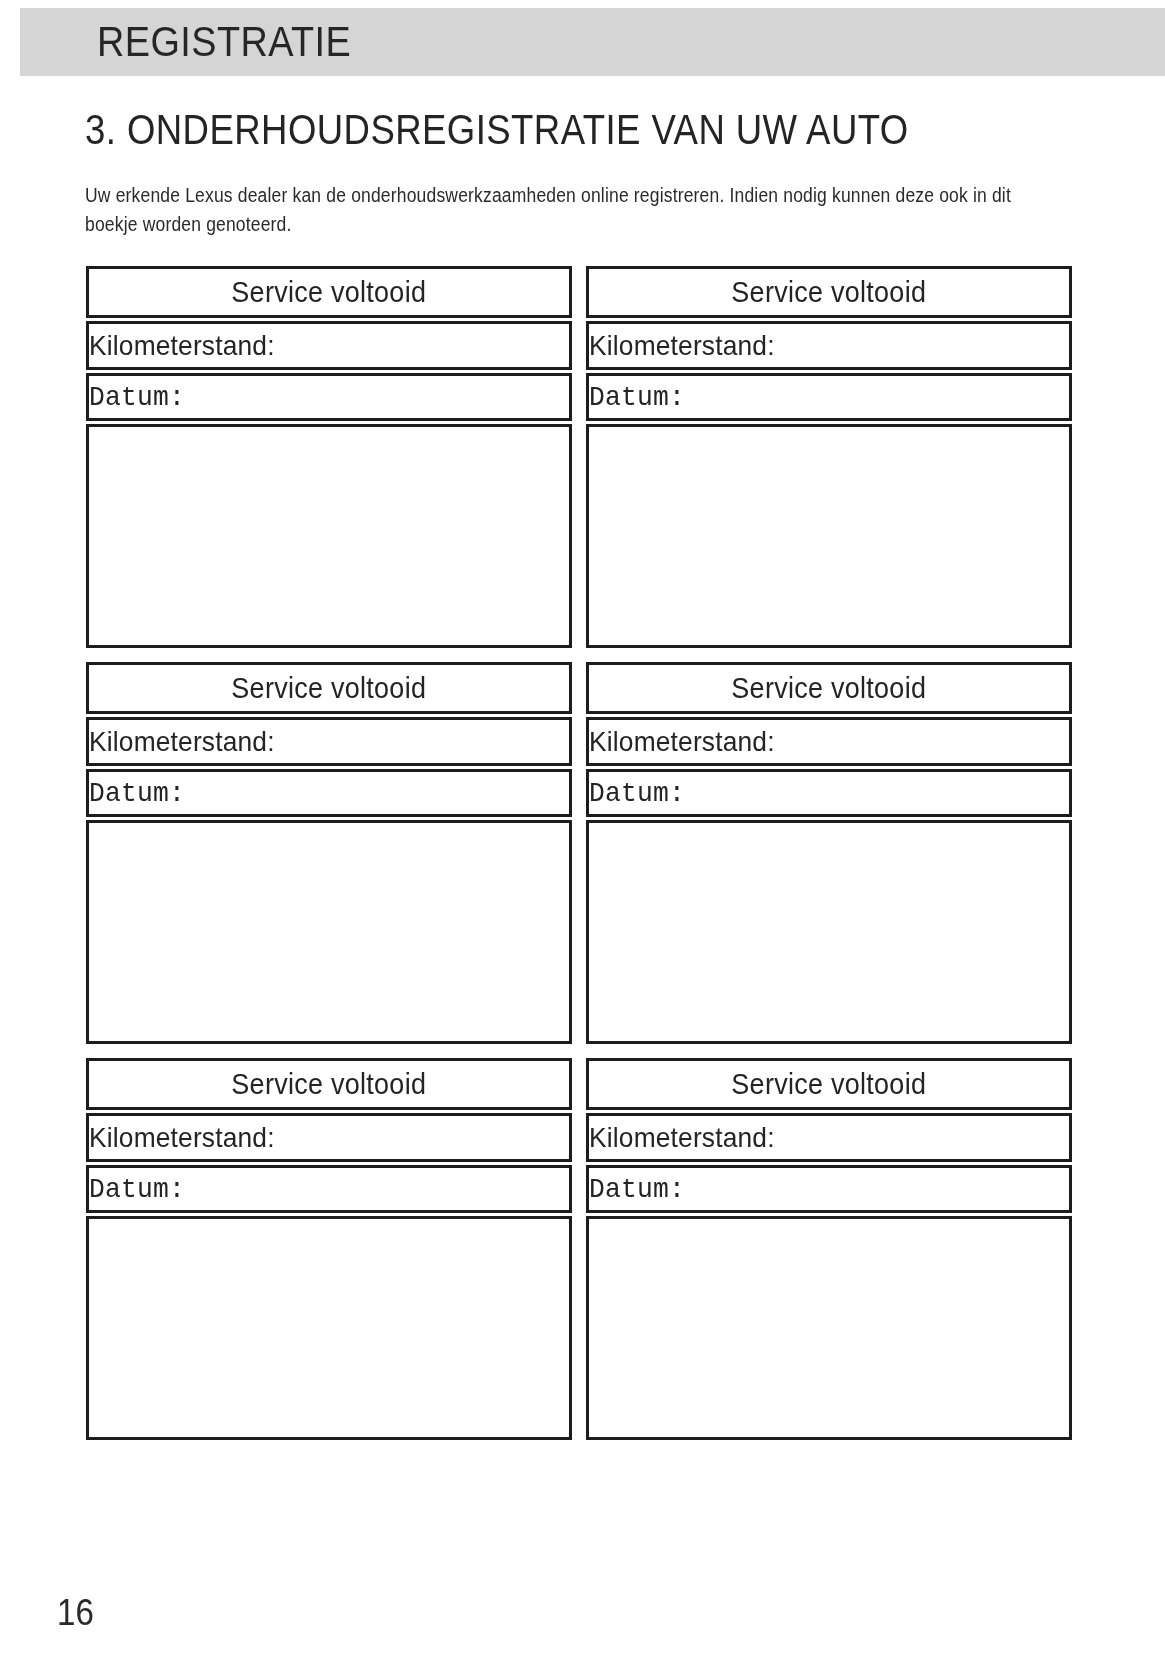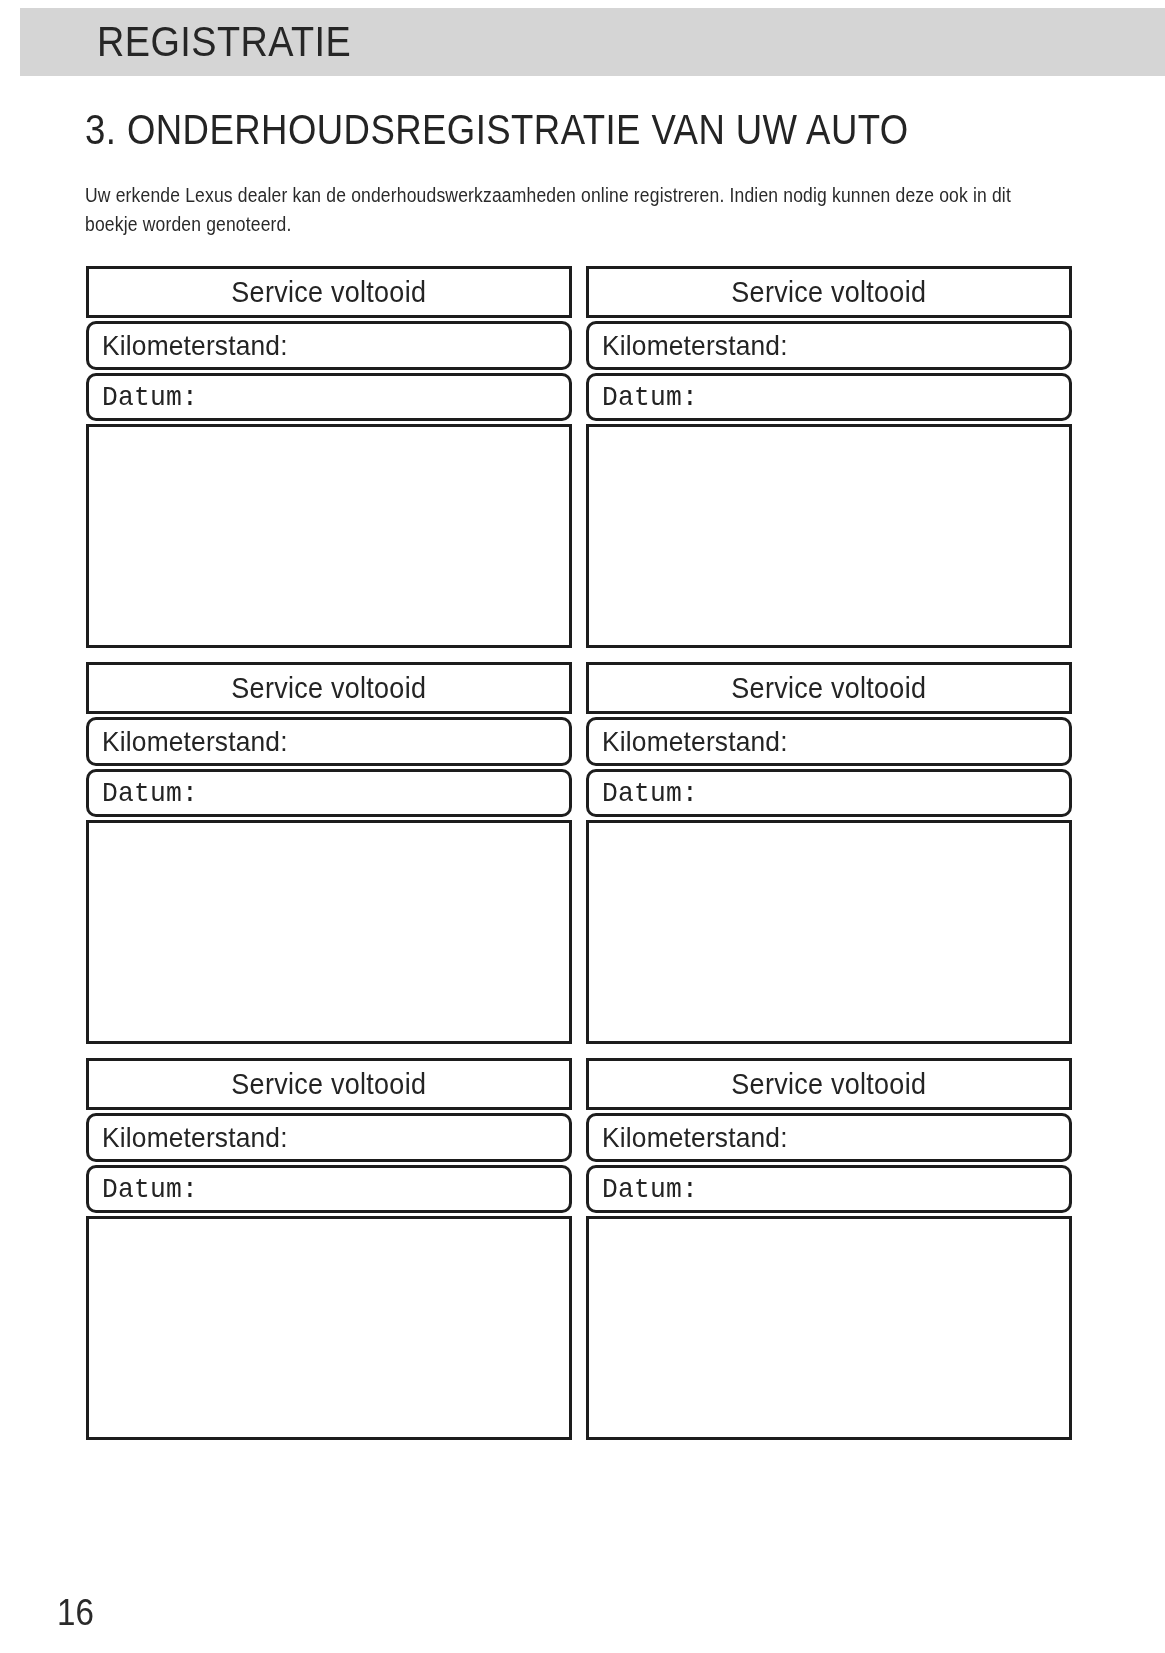--- a/index.html
+++ b/index.html
@@ -99,22 +99,20 @@
     color: #242424;
     letter-spacing: 0.3px;
     transform: scaleX(0.93);
     transform-origin: center;
     white-space: nowrap;
   }
   .field-box {
     margin-bottom: 3px;
     display: flex;
     align-items: center;
-    padding-left: 13px;
-    border-radius: 10px;
   }
   .field-box.km { height: 49px; }
   .field-box.datum { height: 48px; font-family: Liberation Mono, monospace; }
   .field-label {
     font-size: 28px;
     color: #242424;
     letter-spacing: 0.2px;
     transform: scaleX(0.94);
     transform-origin: left center;
     white-space: nowrap;

